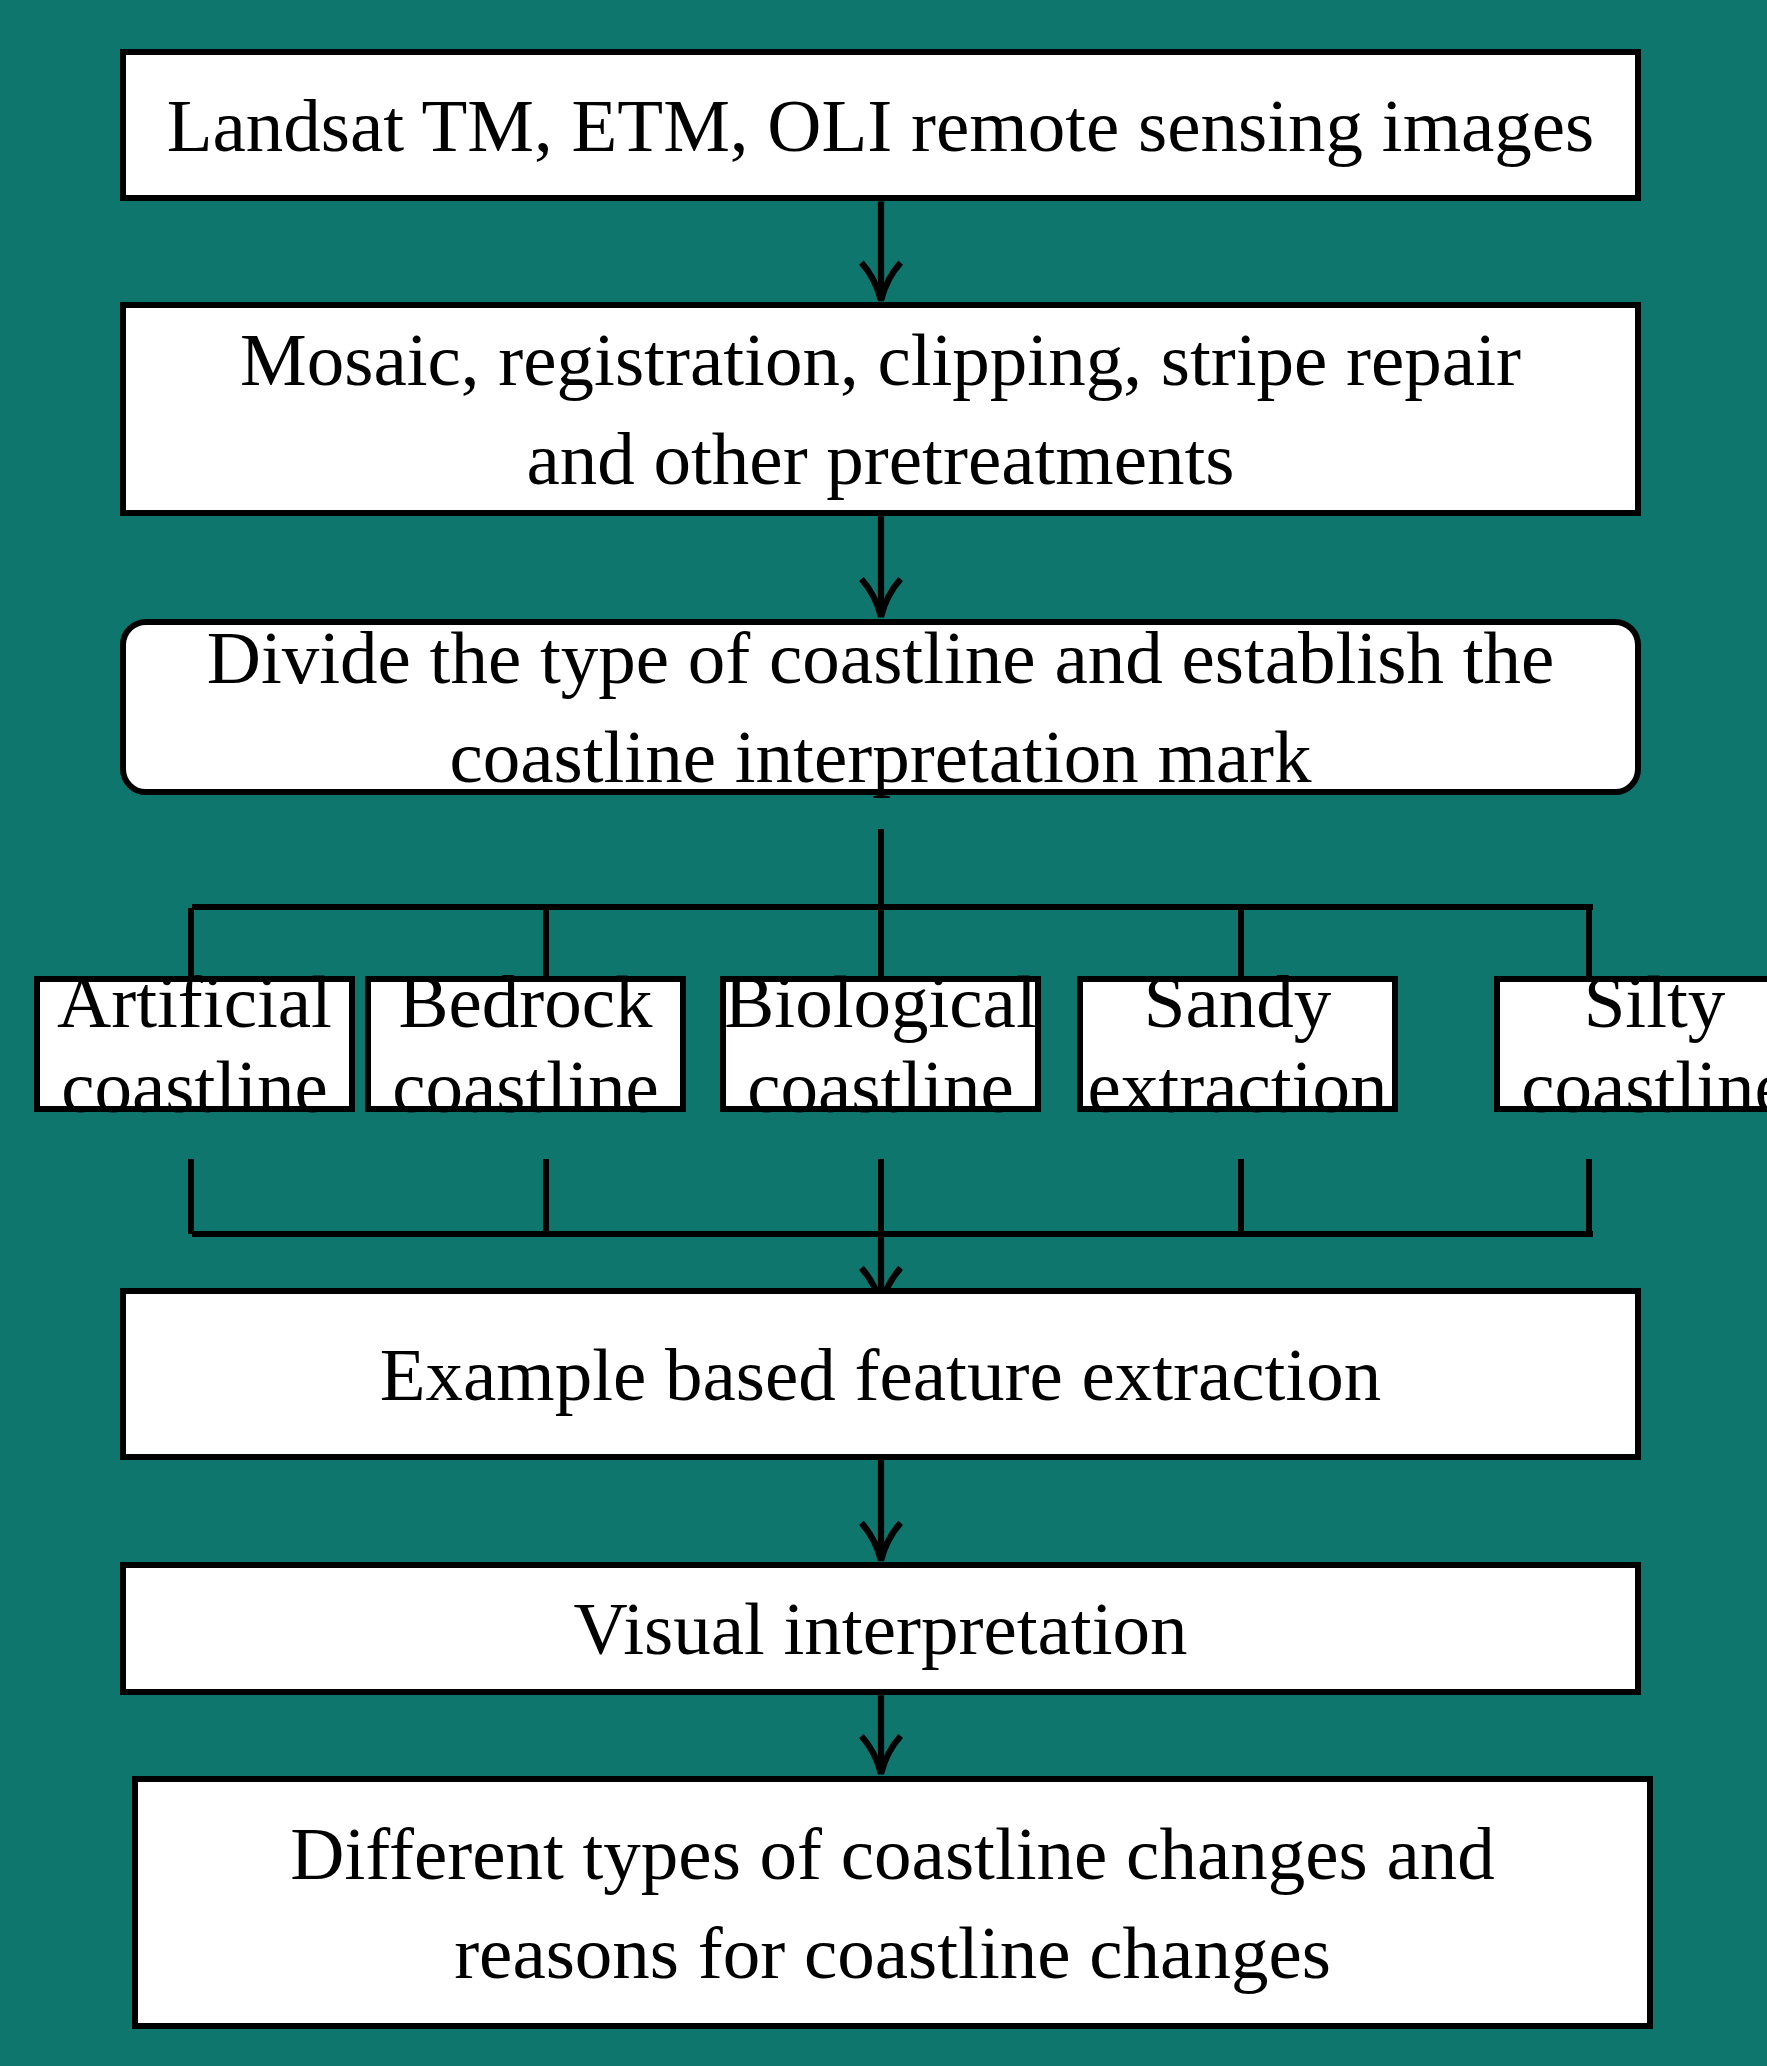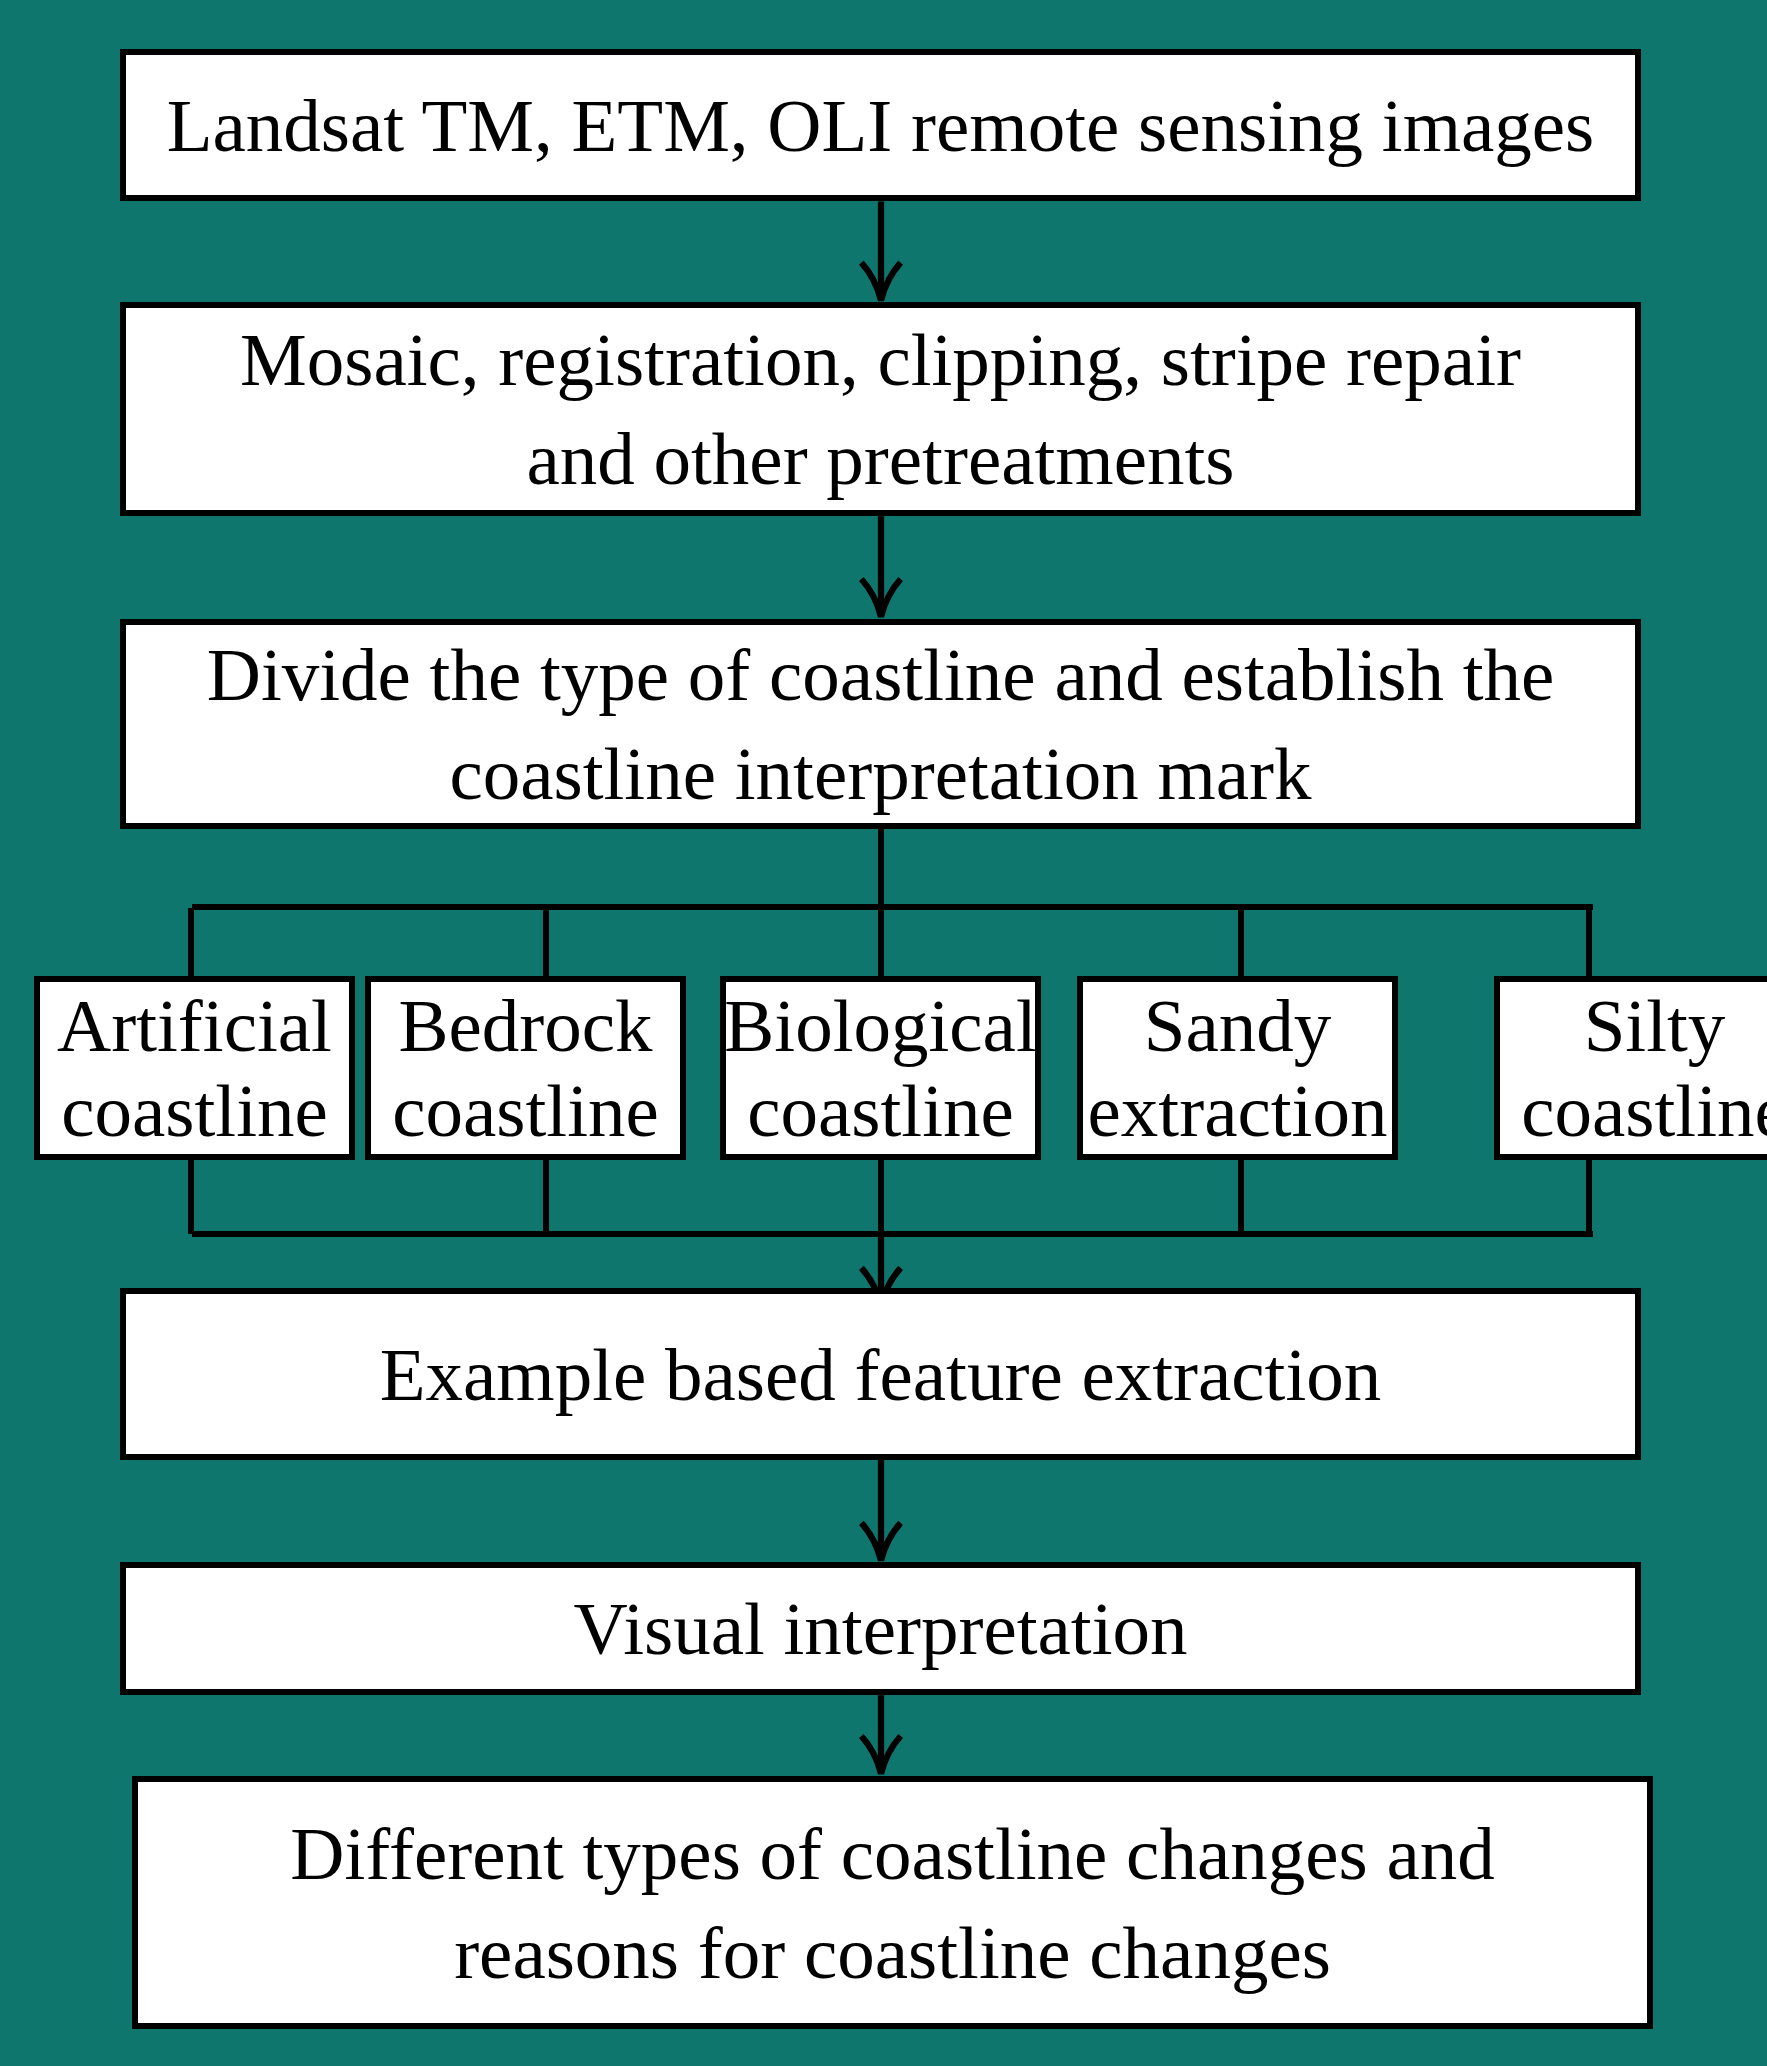--- a/index.html
+++ b/index.html
@@ -28,21 +28,21 @@
     white-space: pre-line;
     font-size: 75px;
     line-height: 1.32;
   }
   .main-node {
     left: 120px;
     width: 1521px;
   }
   .branch-node {
     top: 976px;
-    height: 184px;
+    height: 136px;
     width: 321px;
     line-height: 1.14;
   }
   .vline {
     position: absolute;
     width: 6.3px;
     background: #000000;
   }
   .hline {
     position: absolute;
@@ -67,21 +67,21 @@
   </svg>
 
   <div class="node main-node" style="top:302px; height:214px;">Mosaic, registration, clipping, stripe repair
 and other pretreatments</div>
 
   <svg class="arrow" style="top:516px;" width="44" height="104" viewBox="0 0 56 132">
     <line x1="28" y1="0" x2="28" y2="126" stroke="#000000" stroke-width="8"></line>
     <path d="M 3 80 Q 21 100 28 128 Q 35 100 53 80" fill="none" stroke="#000000" stroke-width="8"></path>
   </svg>
 
-  <div class="node main-node" style="top:619px; height:210px;">Divide the type of coastline and establish the
+  <div class="node main-node" style="top:619px; height:176px;border-radius:26px;">Divide the type of coastline and establish the
 coastline interpretation mark</div>
 
   <div class="vline" style="left:878px; top:829px; height:79px;"></div>
 
   <div class="hline" style="left:192px; top:904px; width:1401px;"></div>
 
   <div class="vline" style="left:188px;  top:908px; height:73px;"></div>
   <div class="vline" style="left:543px;  top:908px; height:73px;"></div>
   <div class="vline" style="left:878px; top:908px; height:73px;"></div>
   <div class="vline" style="left:1238px; top:908px; height:73px;"></div>

